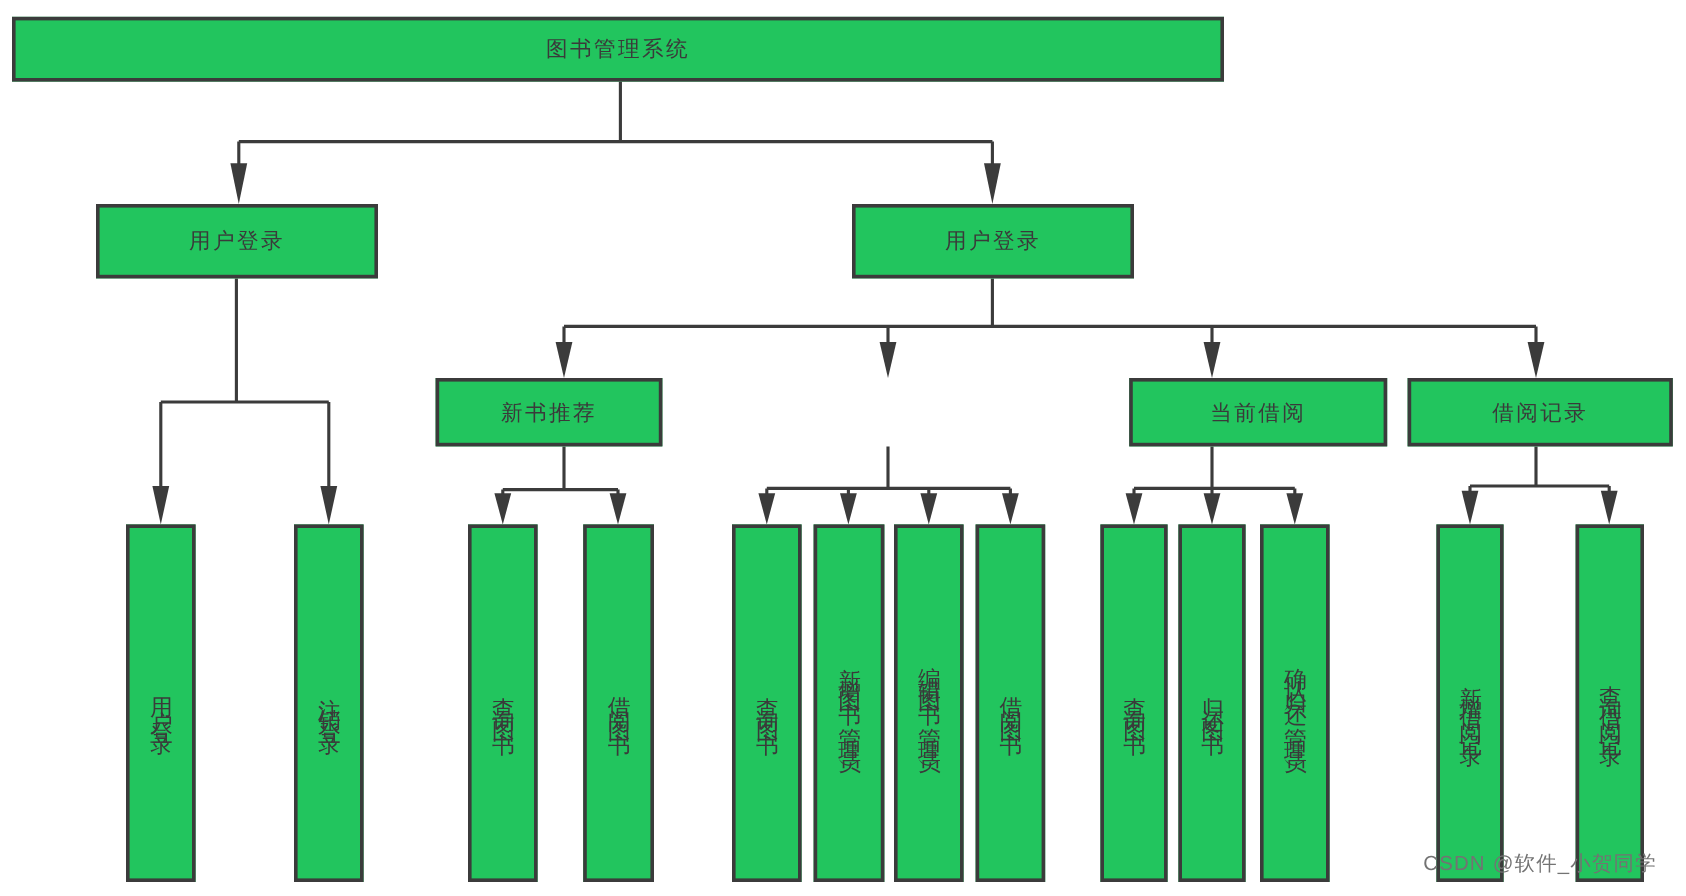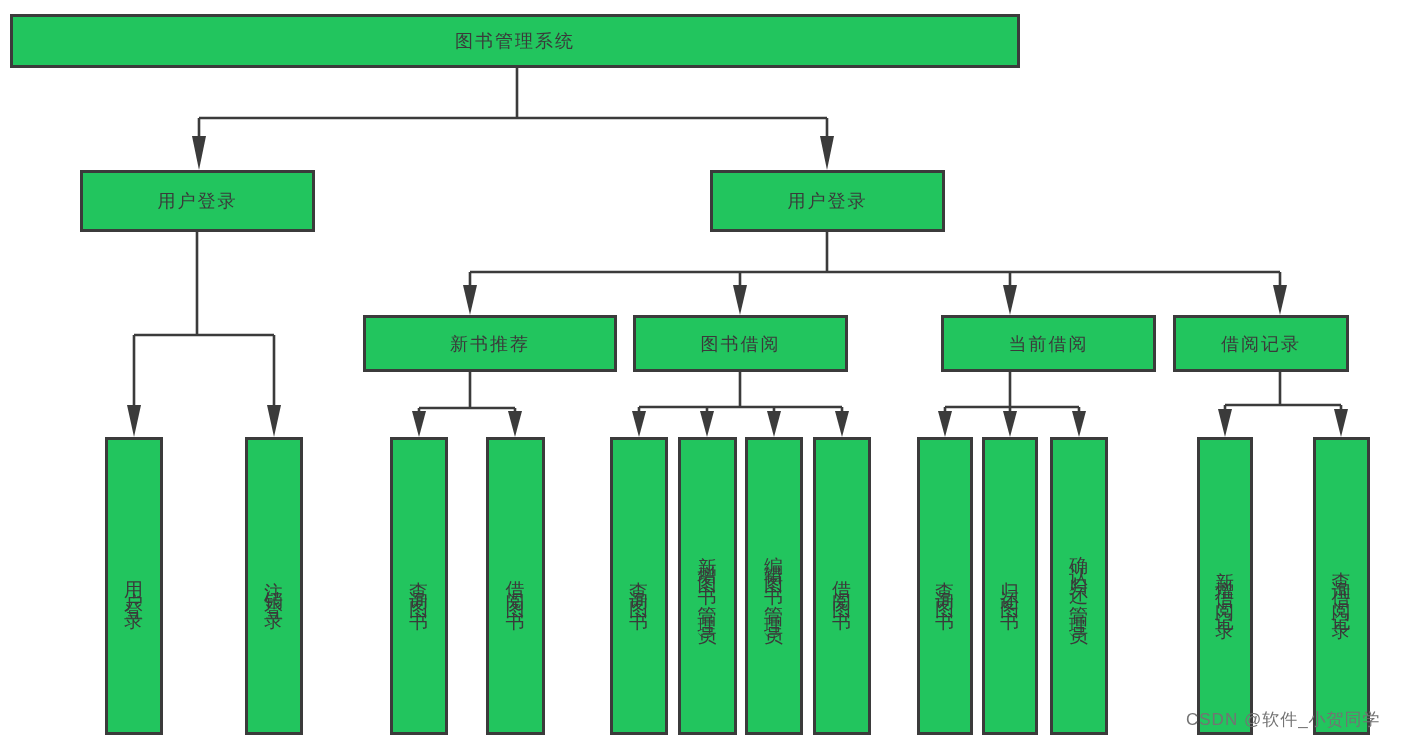--- a/index.html
+++ b/index.html
@@ -26,24 +26,24 @@
     letter-spacing:10px;
     line-height:1;
     white-space:nowrap;
   }
   
   .n-root   {left:10px;  top:14px;  width:1010px; height:54px;}
   
   .n-l1a    {left:80px;  top:170px; width:235px;  height:62px;}
   .n-l1b    {left:710px; top:170px; width:235px;  height:62px;}
   
-  .n-l2a    {left:363px; top:315px; width:254px;  height:57px;}
+  .n-l2a    {left:363px; top:315px; width:189px;  height:57px;}
   .n-l2b    {left:633px; top:315px; width:215px;  height:57px;}
   .n-l2c    {left:941px; top:315px; width:215px;  height:57px;}
-  .n-l2d    {left:1173px;top:315px; width:176px;  height:57px;}
+  .n-l2d    {left:1173px;top:315px; width:221px;  height:57px;}
   
   .vbox     {top:437px;  height:298px;}
   .n-login  {left:105px; width:58px;}
   .n-logout {left:245px; width:58px;}
   .n-nbq    {left:390px; width:58px;}
   .n-nbb    {left:486px; width:59px;}
   .n-bbq    {left:610px; width:58px;}
   .n-bba    {left:678px; width:59px;}
   .n-bbe    {left:745px; width:58px;}
   .n-bbb    {left:813px; width:58px;}
@@ -124,23 +124,20 @@
   <div class="node hbox n-l1a">
     <span>用户登录</span>
   </div>
   <div class="node hbox n-l1b">
     <span>用户登录</span>
   </div>
 
   <div class="node hbox n-l2a">
     <span>新书推荐</span>
   </div>
-  <div class="node hbox n-l2b">
-    <span>图书借阅</span>
-  </div>
   <div class="node hbox n-l2c">
     <span>当前借阅</span>
   </div>
   <div class="node hbox n-l2d">
     <span>借阅记录</span>
   </div>
 
   <div class="node vbox n-login">
     <span>用户登录</span>
   </div>

